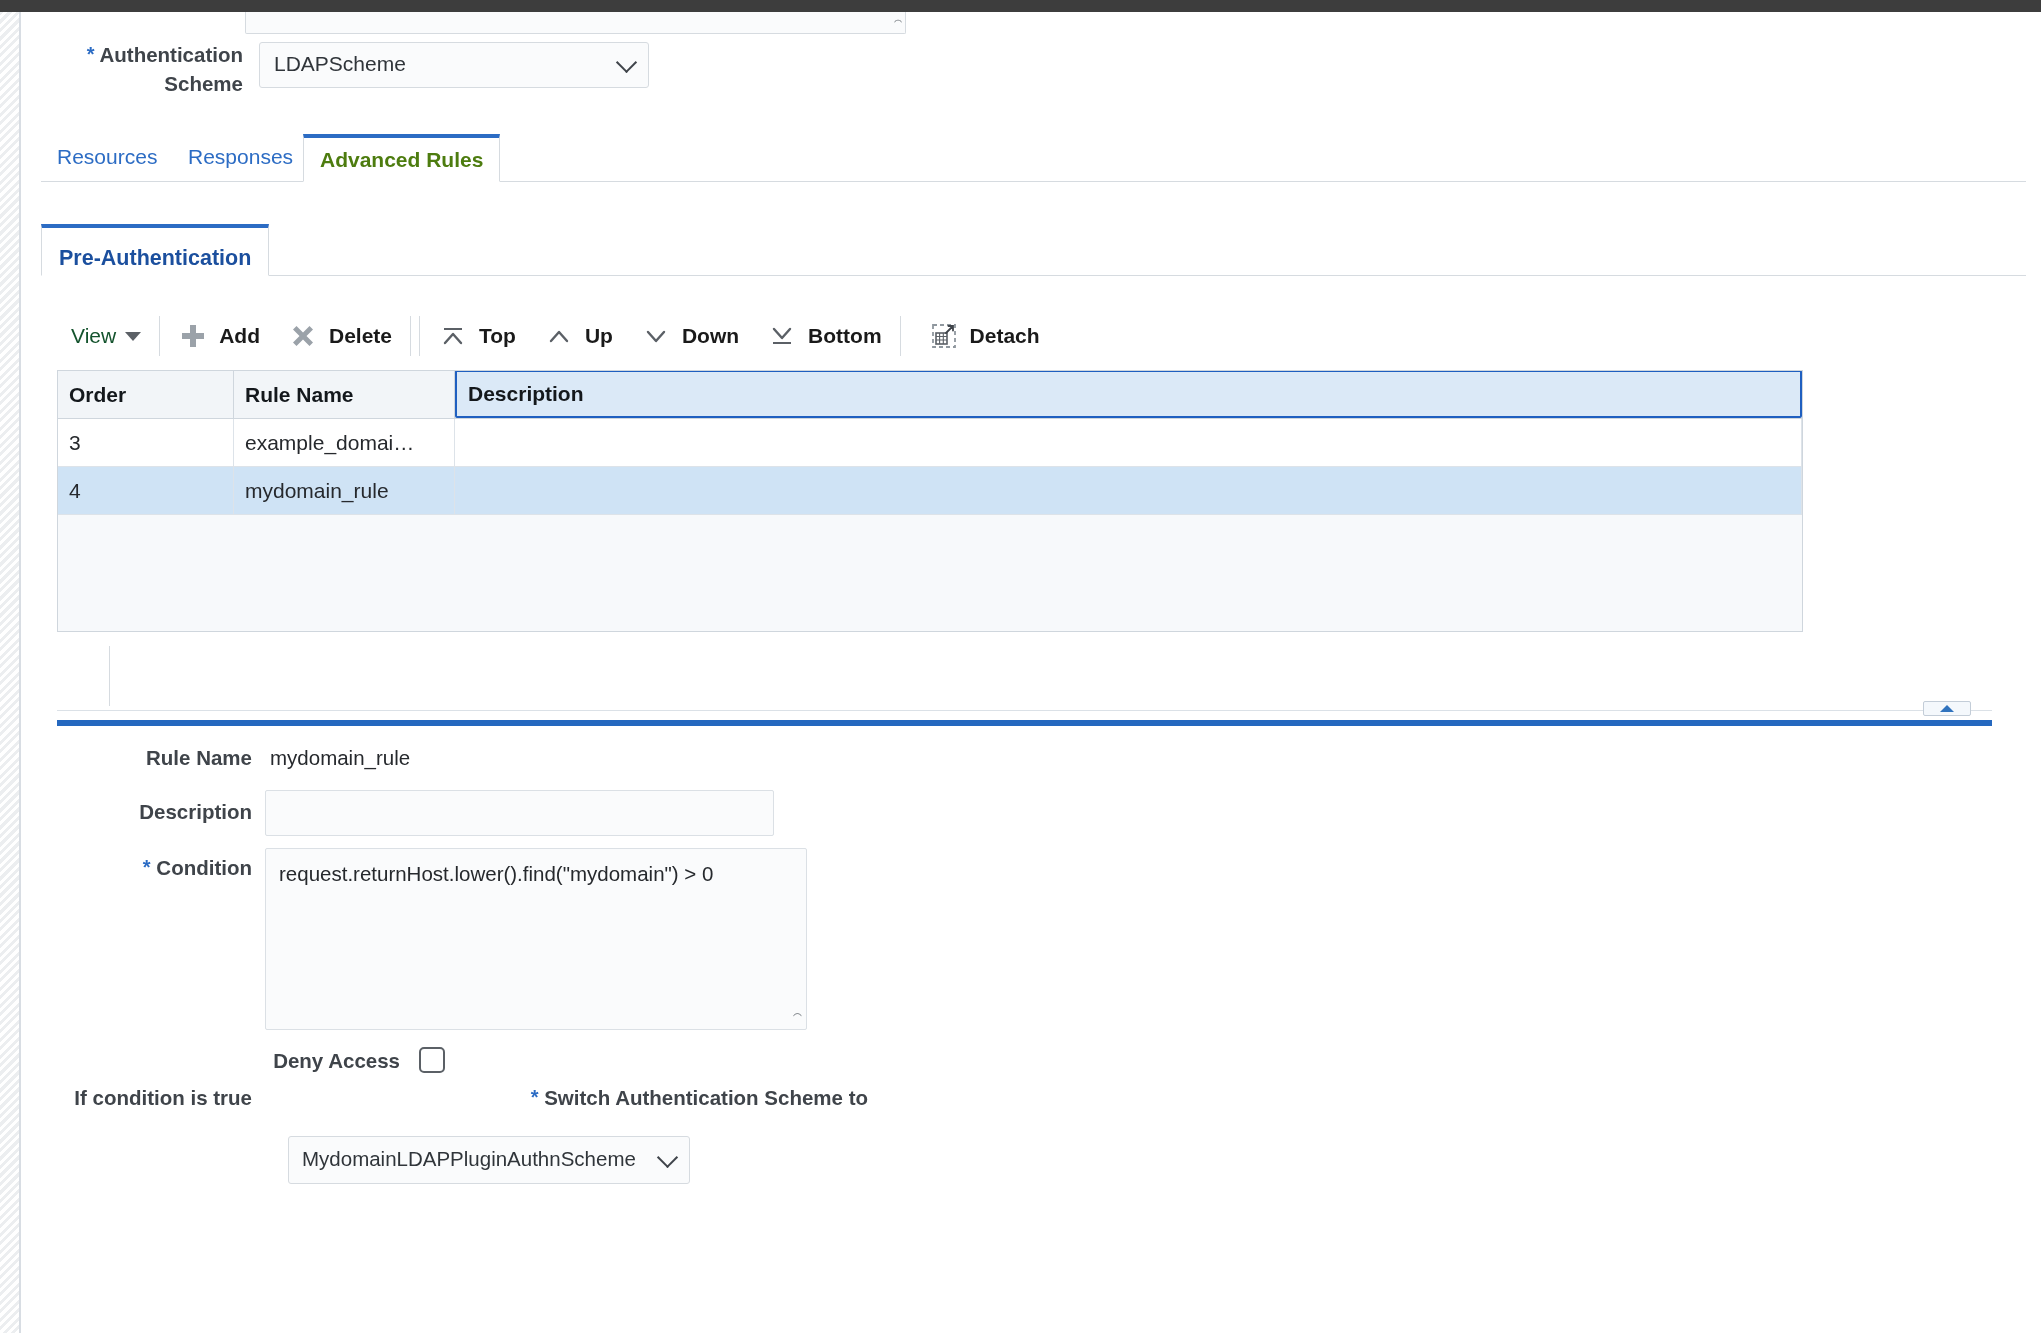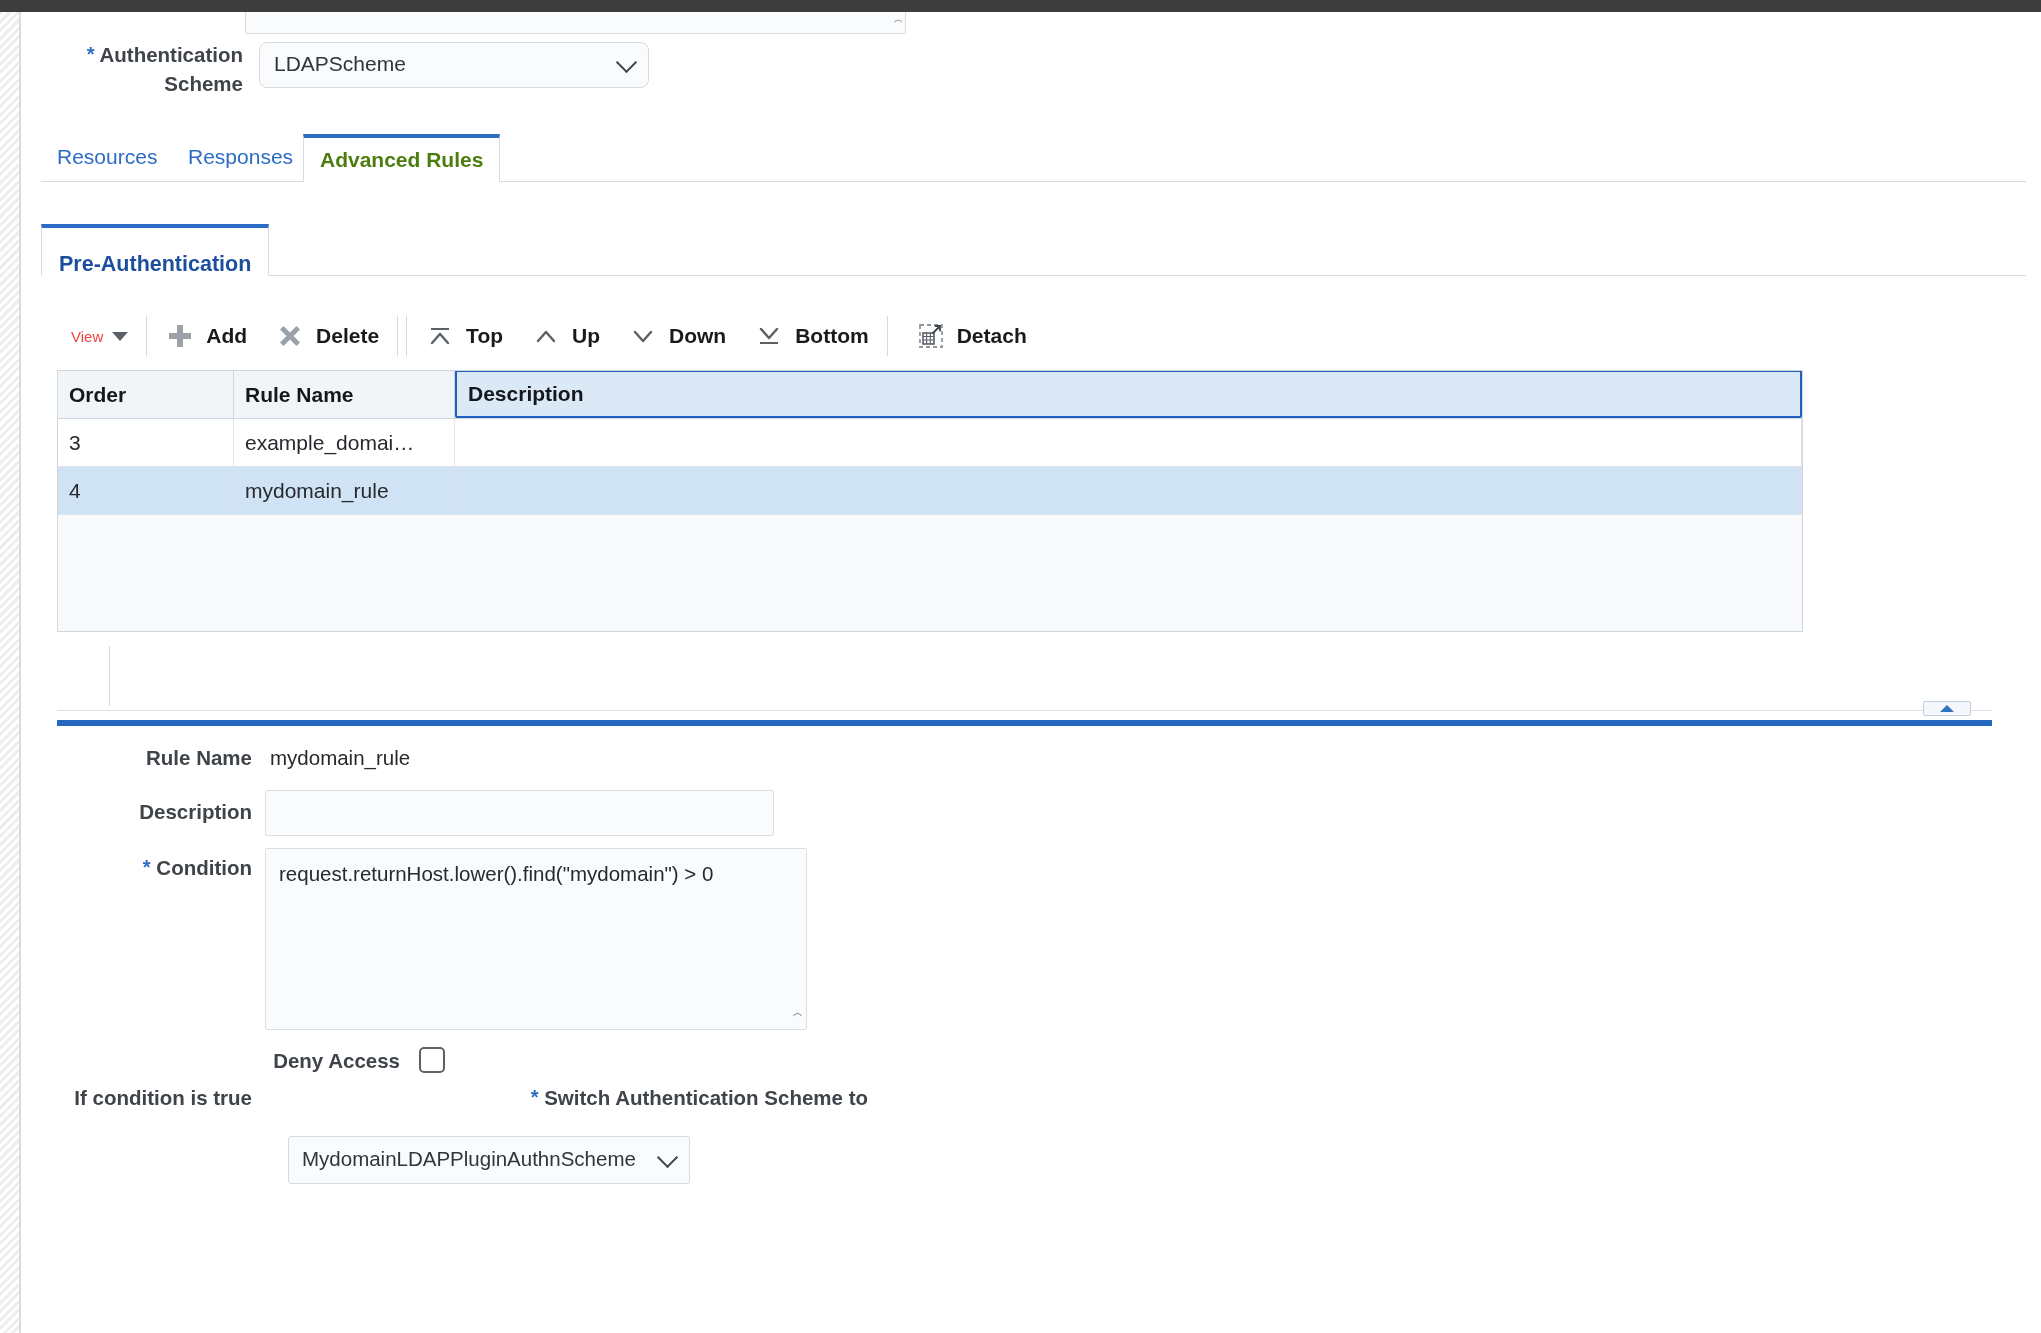--- a/index.html
+++ b/index.html
@@ -70,21 +70,21 @@
   .req-star {
     color: #2c6cc4; font-weight: bold;
     font-size: 20px;
     vertical-align: top;
   }
   .auth-select {
     position: absolute; left: 236px; top: 2px;
     width: 390px; height: 46px;
     background: #fafbfc;
     border: 1px solid #d6dbe0;
-    border-radius: 8px;
+    border-radius: 3px;
   }
   .auth-select .val {
     position: absolute; left: 14px; top: 9px;
     font-size: 21px; color: #30353a;
   }
   .chev {
     position: absolute; right: 14px; top: 50%;
     width: 15px; height: 15px;
     margin-top: -10px;
     border-right: 2.4px solid #3f444a;
@@ -131,21 +131,21 @@
     position: absolute; left: 0; bottom: 0;
     width: 1985px; height: 1px;
     background: #d6dbe0;
   }
   .subtab {
     position: absolute; bottom: 0;
     height: 52px;
     font-size: 21.5px;
     color: #2c6cc4;
     line-height: 50px;
-    padding: 12px 17px;
+    padding: 6px 17px;
     white-space: nowrap;
   }
   .subtab.active {
     background: #ffffff;
     border-left: 1px solid #d6dbe0;
     border-right: 1px solid #d6dbe0;
     border-top: 4px solid #2c6cc4;
     border-bottom: 1px solid #ffffff;
     font-weight: bold;
     color: #1b4f9e;
@@ -160,21 +160,21 @@
     display: flex; align-items: center;
   }
   .tb-item {
     display: flex; align-items: center;
     height: 58px;
     padding: 0 14px;
     font-size: 21px; font-weight: bold;
     color: #1a1a1a;
     white-space: nowrap;
   }
-  .tb-item.plain { font-weight: normal; color: #ef4444; font-size: 15px; }
+  .tb-item.plain { font-weight: normal; color: #14532d; font-size: 21px; }
   .tb-sep {
     width: 1px; height: 40px;
     background: #d6dbe0;
     margin: 0 4px;
   }
   .tb-ico {
     display: inline-flex; align-items: center; justify-content: center;
     width: 30px; height: 30px;
     margin-right: 11px;
   }

